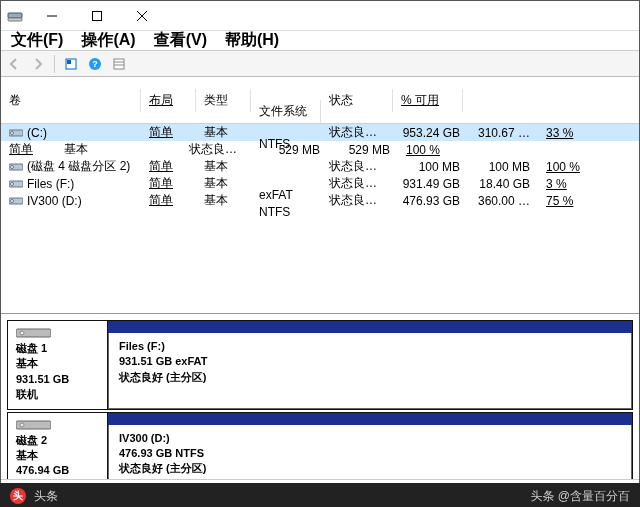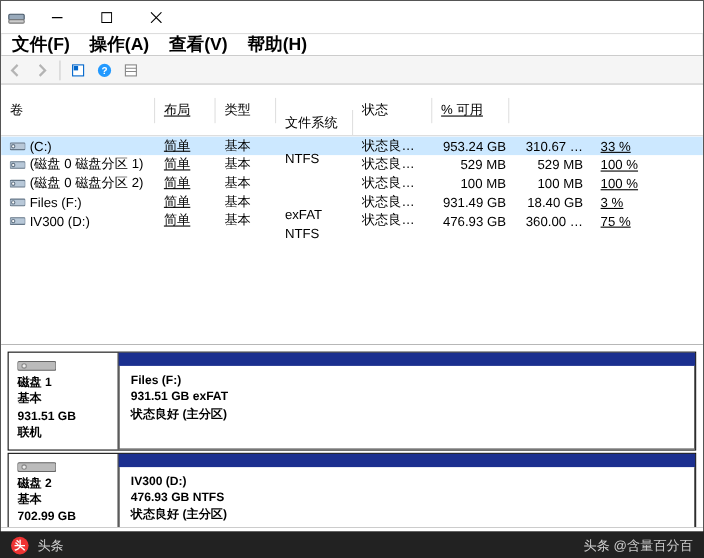--- a/index.html
+++ b/index.html
@@ -267,37 +267,33 @@
             </svg></span><span>(C:)</span></div>
         <div class="col c-lay">简单</div>
         <div class="col c-type">基本</div>
         <div class="col c-fs">NTFS</div>
         <div class="col c-stat">状态良好 (…</div>
         <div class="col c-cap">953.24 GB</div>
         <div class="col c-free">310.67 …</div>
         <div class="col c-pct">33 %</div>
       </div>
       <div class="vol-row">
-        <div class="col c-vol"><span class="vol-icon"><svg viewBox="0 0 14 12">
-              <rect x="0" y="3" width="14" height="6" rx="1" fill="#b8c8d8" stroke="#678"></rect>
-              <ellipse cx="3" cy="6" rx="1.5" ry="1.5" fill="#fff" stroke="#678"></ellipse>
-            </svg></span><span>(磁盘 0 磁盘分区 1)</span></div>
         <div class="col c-lay">简单</div>
         <div class="col c-type">基本</div>
         <div class="col c-fs"></div>
         <div class="col c-stat">状态良好 (…</div>
         <div class="col c-cap">529 MB</div>
         <div class="col c-free">529 MB</div>
         <div class="col c-pct">100 %</div>
       </div>
       <div class="vol-row">
         <div class="col c-vol"><span class="vol-icon"><svg viewBox="0 0 14 12">
               <rect x="0" y="3" width="14" height="6" rx="1" fill="#b8c8d8" stroke="#678"></rect>
               <ellipse cx="3" cy="6" rx="1.5" ry="1.5" fill="#fff" stroke="#678"></ellipse>
-            </svg></span><span>(磁盘 0 磁盘分区 2)</span></div>
+            </svg></span><span>(磁盘 4 磁盘分区 2)</span></div>
         <div class="col c-lay">简单</div>
         <div class="col c-type">基本</div>
         <div class="col c-fs"></div>
         <div class="col c-stat">状态良好 (…</div>
         <div class="col c-cap">100 MB</div>
         <div class="col c-free">100 MB</div>
         <div class="col c-pct">100 %</div>
       </div>
       <div class="vol-row">
         <div class="col c-vol"><span class="vol-icon"><svg viewBox="0 0 14 12">
@@ -335,21 +331,21 @@
             </svg></span><b>磁盘 1</b><br><span>基本</span><br><span>931.51 GB</span><br><span>联机</span></div>
         <div class="disk-right">
           <div class="part-stripe" style="background:#1b2f8f"></div>
           <div class="part-body"><b>Files  (F:)</b><br><span>931.51 GB exFAT</span><br><span>状态良好 (主分区)</span></div>
         </div>
       </div>
       <div class="disk-block">
         <div class="disk-left"><span class="disk-icon"><svg viewBox="0 0 35 12">
               <rect x="0" y="2" width="35" height="8" rx="1.5" fill="#bbb" stroke="#666"></rect>
               <circle cx="6" cy="6" r="2" fill="#eee" stroke="#888"></circle>
-            </svg></span><b>磁盘 2</b><br><span>基本</span><br><span>702.99 GB</span><br><span>联机</span></div>
+            </svg></span><b>磁盘 2</b><br><span>基本</span><br><span>476.94 GB</span><br><span>联机</span></div>
         <div class="disk-right">
           <div class="part-stripe" style="background:#1b2f8f"></div>
           <div class="part-body"><b>IV300  (D:)</b><br><span>476.93 GB NTFS</span><br><span>状态良好 (主分区)</span></div>
         </div>
       </div>
     </div>
 
   <div class="legend">
     <span>
       <span class="swatch" id="sw-unalloc" style="background: rgb(0, 0, 0);"></span><span>未分配</span>

